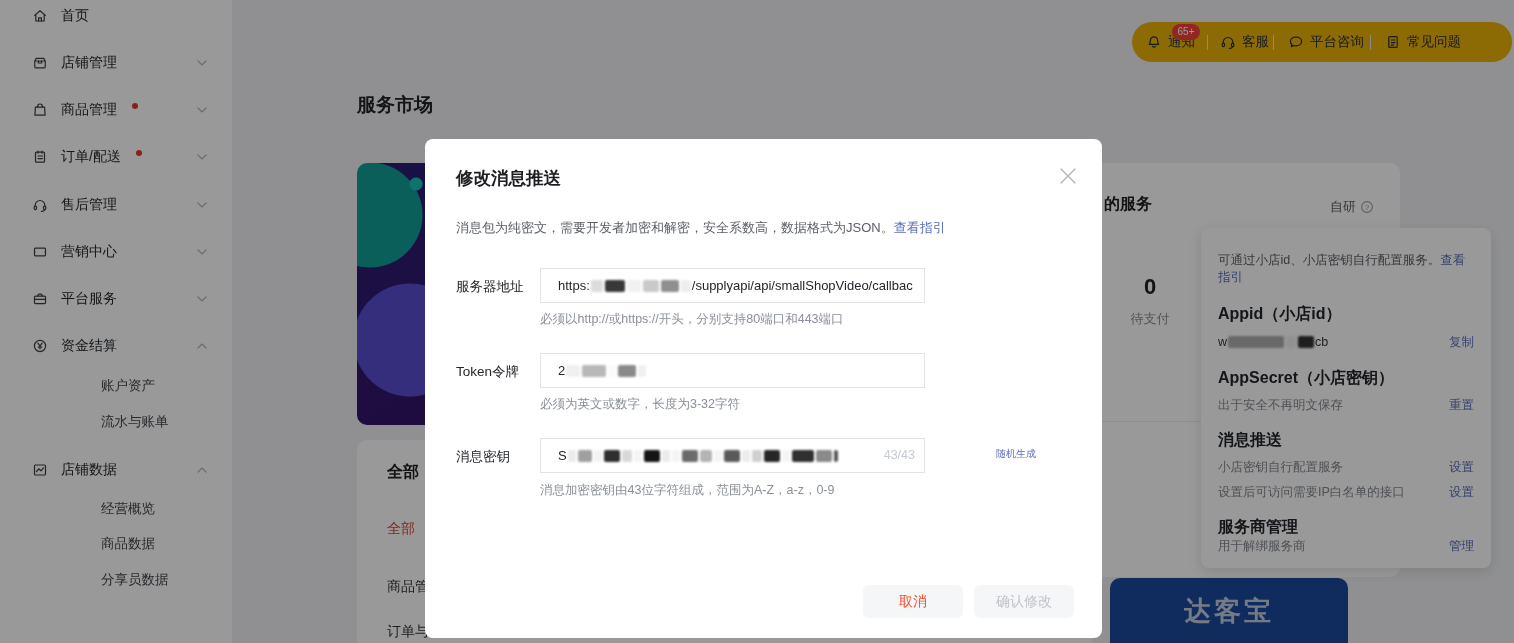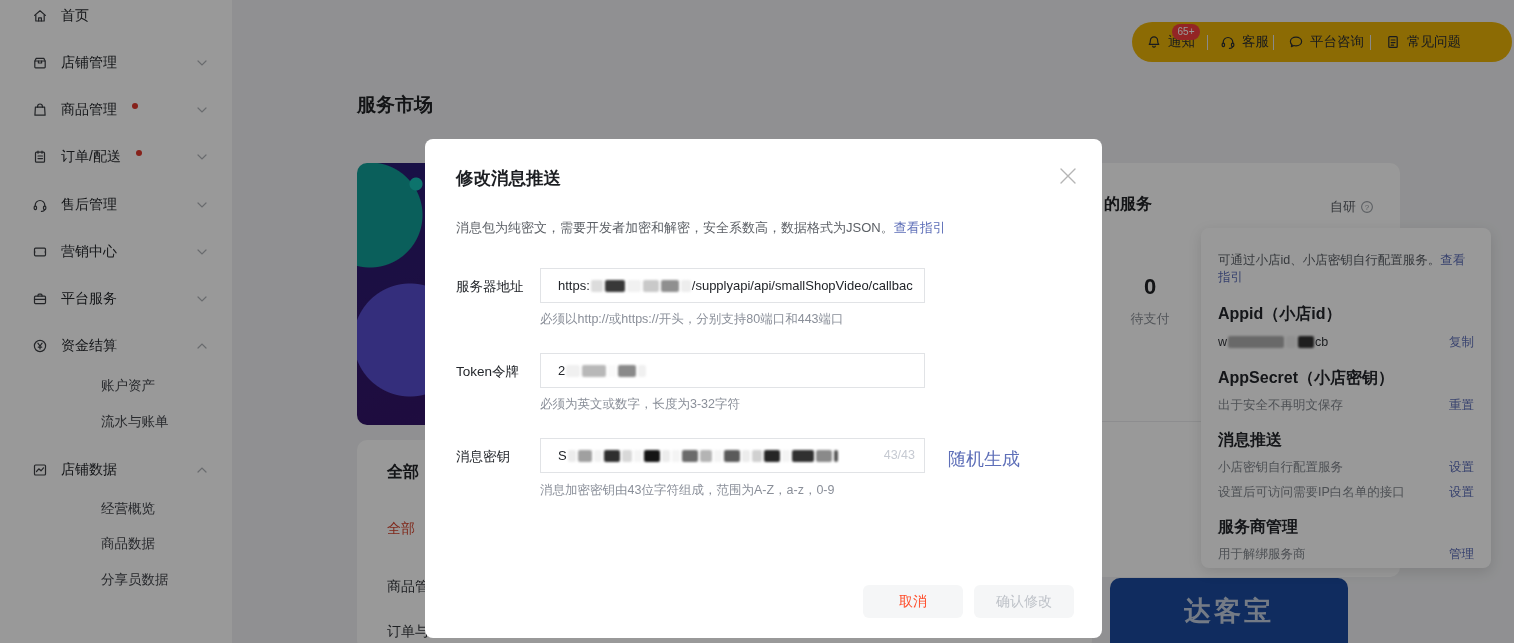--- a/index.html
+++ b/index.html
@@ -59,21 +59,21 @@
   
   .overlay { position:absolute; inset:0; background:rgba(0,0,0,.40); z-index:10; }
   .modal { position:absolute; left:425px; top:139px; width:677px; height:499px; background:#fff; border-radius:8px; z-index:20; }
   .m-title { position:absolute; left:31px; top:27px; font-size:17.5px; font-weight:bold; color:#1c1e22; }
   .m-close { position:absolute; right:25px; top:28px; width:18px; height:18px; cursor:pointer; }
   .m-desc { position:absolute; left:31px; top:80px; font-size:13px; color:#5c6066; }
   .m-label { position:absolute; left:31px; font-size:13.5px; color:#23262b; }
   .m-input { position:absolute; left:115px; width:385px; height:35px; border:1px solid #e1e3e6; border-radius:0; background:#fff; font-size:13px; color:#23262b; line-height:33px; padding:0 17px; white-space:nowrap; overflow:hidden; cursor:text; }
   .m-help { position:absolute; left:115px; font-size:12.5px; color:#8a8f99; }
   .m-counter { position:absolute; right:9px; top:0; font-size:12.5px; color:#c6cad2; line-height:33px; background:#fff; padding-left:4px; }
-  .m-link { position:absolute; font-size:18px; }
+  .m-link { position:absolute; font-size:10px;margin-left:48px; }
   .m-btn { position:absolute; top:446px; width:100px; height:33px; border:none; border-radius:6px; background:#f5f6f7; font-size:14px; font-family:inherit; cursor:pointer; }
   .m-btn.cancel { left:438px; color:#ff4b28; }
   .m-btn.confirm { left:549px; color:#bfc3c9; cursor:not-allowed; }
 
   svg { display:block; }
 </style>
 </head>
 <body>
 
 <div class="stage">
@@ -284,21 +284,21 @@
     <div class="cfg-title" style="margin-top:16px">消息推送</div>
     <div class="cfg-row" style="margin-top:8px">
       <span>小店密钥自行配置服务</span>
       <a>设置</a>
     </div>
     <div class="cfg-row" style="margin-top:8px">
       <span>设置后可访问需要IP白名单的接口</span>
       <a>设置</a>
     </div>
     <div class="cfg-title" style="margin-top:16px">服务商管理</div>
-    <div class="cfg-row" style="margin-top:8px">
+    <div class="cfg-row" style="">
       <span>用于解绑服务商</span>
       <a>管理</a>
     </div>
   </div>
 
   <div class="overlay"></div>
 
   <div class="modal">
     <div class="m-title">修改消息推送</div>
     <svg class="m-close" viewBox="0 0 18 18" fill="none" stroke="#b5b5b5" stroke-width="1.4" stroke-linecap="round">

